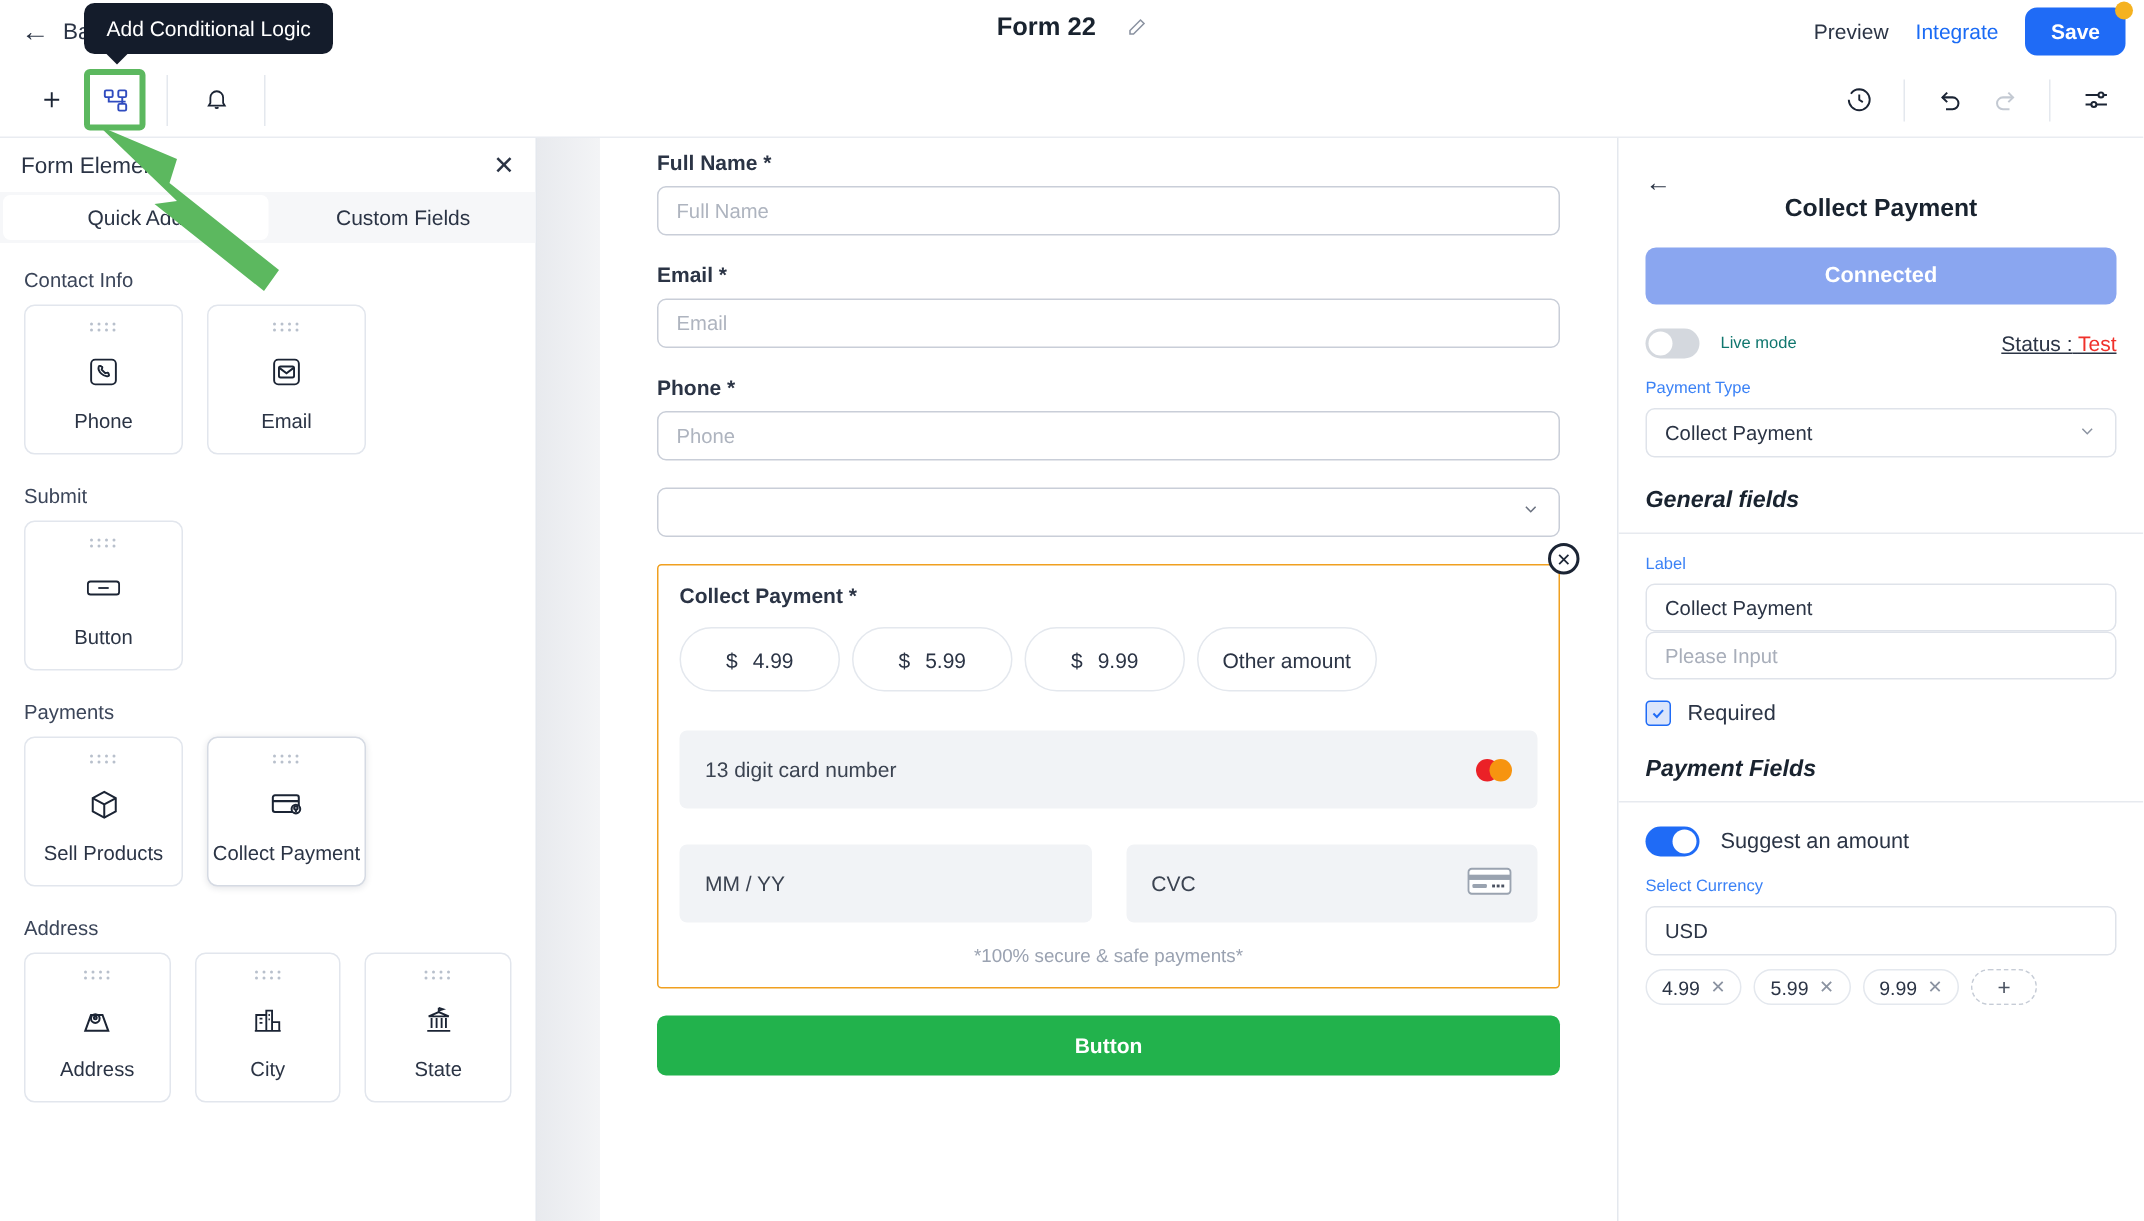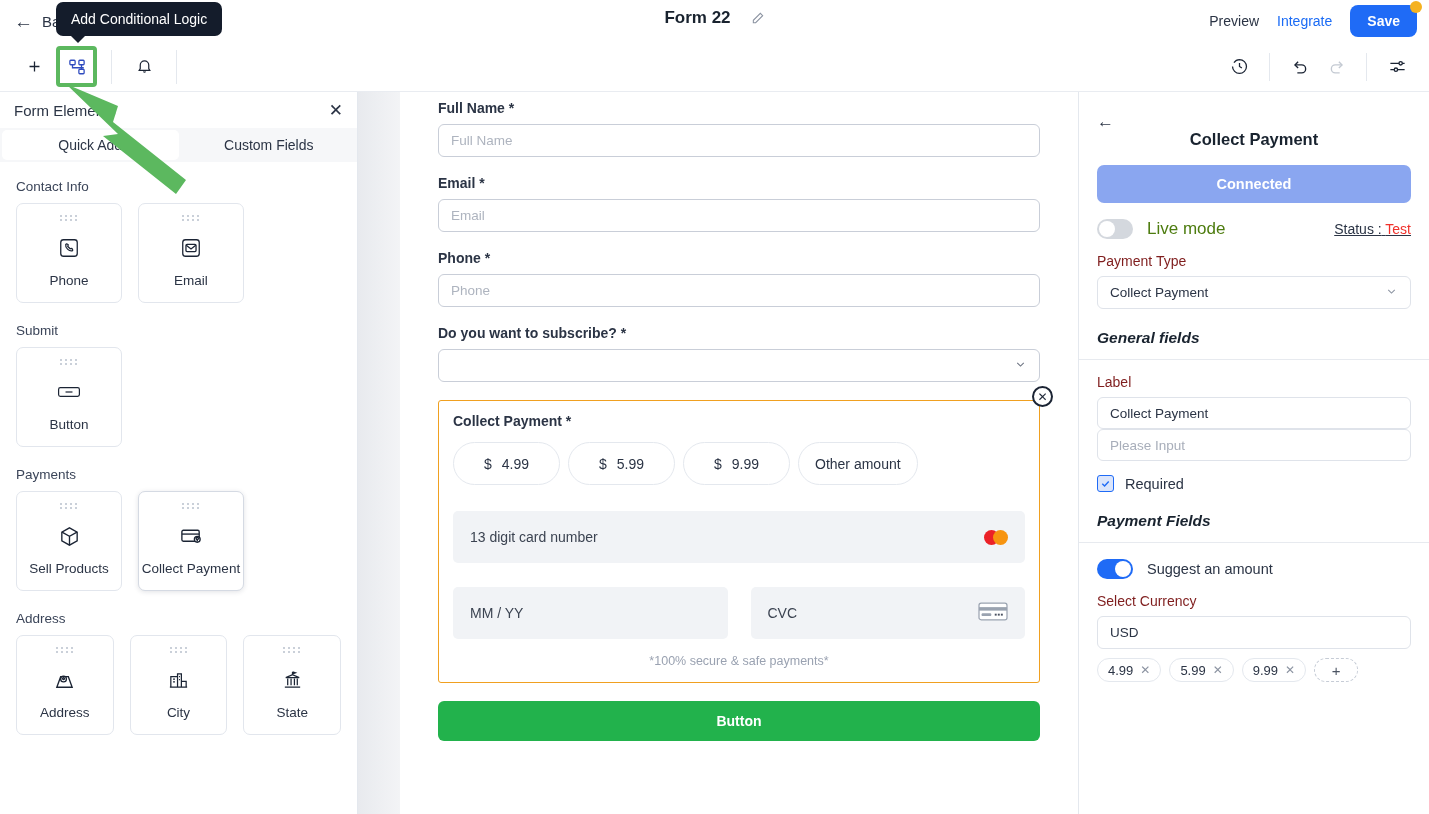--- a/index.html
+++ b/index.html
@@ -223,24 +223,24 @@
   .toggle {
     width: 36px; height: 20px; border-radius: 10px; background: #d4d8de;
     position: relative; flex: none;
   }
   .toggle.on { background: #1f6bf6; }
   .toggle i {
     position: absolute; top: 2px; left: 2px; width: 16px; height: 16px;
     border-radius: 50%; background: #fff; display: block;
   }
   .toggle.on i { left: 18px; }
-  .livemode-label { font-size: 17px; color: #4d7c0f; margin-left: 14px; }
+  .livemode-label { font-size: 11px; color: #0f766e; margin-left: 14px; }
   .status-wrap { margin-left: auto; font-size: 14px; color: #2b3445; text-decoration: underline; }
   .status-val { color: #f0312b; }
-  .rp-field-label { font-size: 14px; color: #7f1d1d; margin: 14px 18px 7px 18px; }
+  .rp-field-label { font-size: 11px; color: #3b82f6; margin: 14px 18px 7px 18px; }
   .rp-select {
     margin: 0 18px; height: 33px; border: 1px solid #dfe3ea; border-radius: 6px;
     display: flex; align-items: center; justify-content: space-between;
     padding: 0 12px; font-size: 13.5px; color: #2b3445; background: #fff;
   }
   .rp-section-title {
     font-size: 15.5px; font-weight: bold; color: #19232f;
     margin: 20px 18px 12px 18px;
     font-style: italic;
   }
@@ -565,21 +565,20 @@
         <div class="fld-label">Email *</div>
         <input class="fld-input" readonly="" placeholder="Email" style="">
       </div>
 
       <div class="fld-block">
         <div class="fld-label">Phone *</div>
         <input class="fld-input" readonly="" placeholder="Phone" style="">
       </div>
 
       <div class="fld-block">
-        <div class="fld-label">Do you want to subscribe? *</div>
         <div class="fld-select">
           <span>
             <svg width="13" height="13" viewBox="0 0 24 24" fill="none" stroke="#6b7280" stroke-width="1.9">
               <path d="M6 9l6 6 6-6"></path>
             </svg>
           </span>
         </div>
       </div>
 
       

